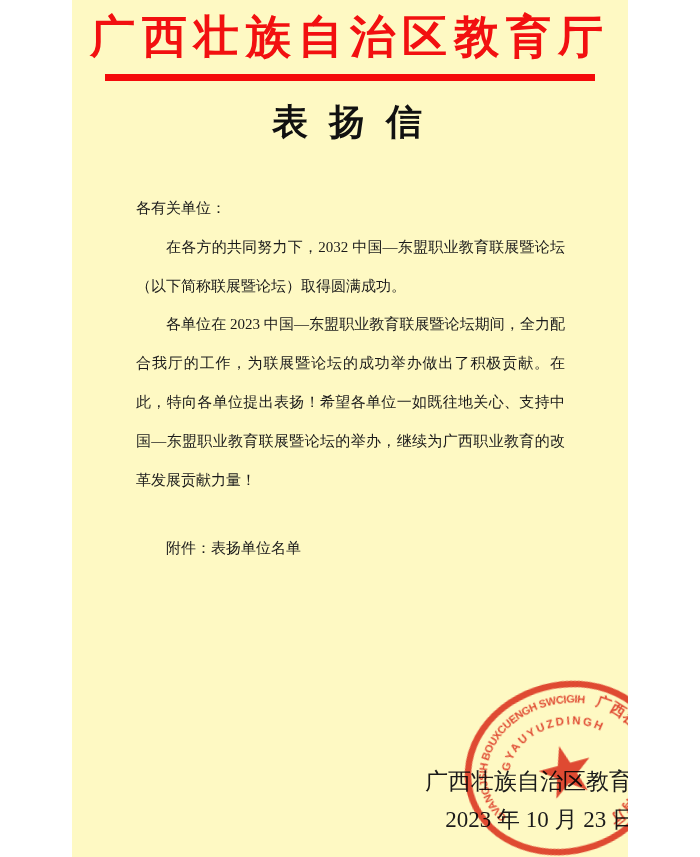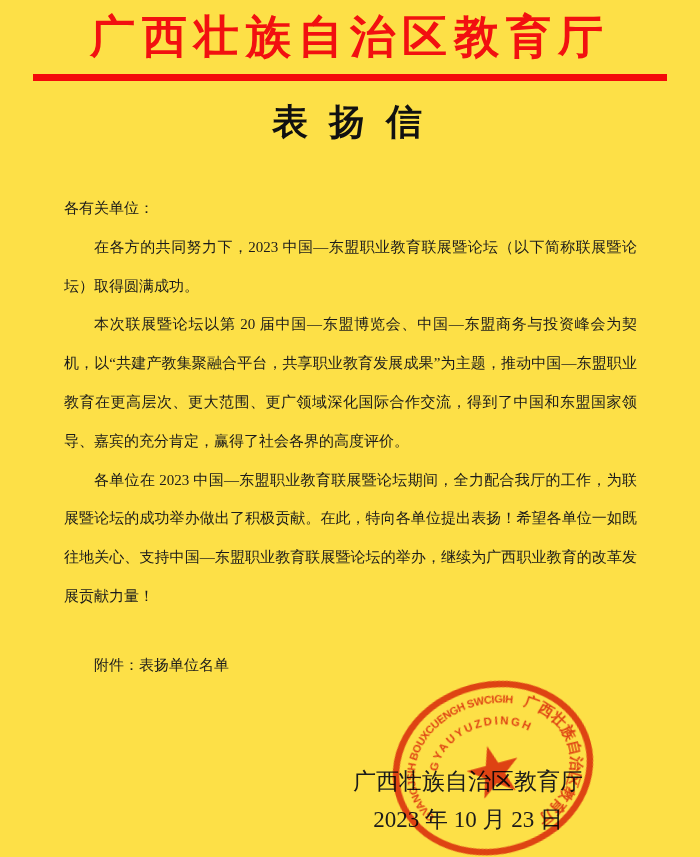--- a/index.html
+++ b/index.html
@@ -1,22 +1,22 @@
 <!DOCTYPE html>
 <html><head>
 <meta charset="utf-8">
 <style>
   * { margin: 0; padding: 0; box-sizing: border-box; }
   html, body { background: #ffffff; }
   .page {
     position: relative;
-    width: 700px;
+    width: 556px;
     height: 857px;
     margin: 0 auto;
-    background: #fde047;
+    background: #fef9c3;
     overflow: hidden;
     font-family: "Liberation Serif", "DejaVu Serif", serif;
     color: #1b1b1b;
   }
   .agency-header {
     margin-top: 7px;
     text-align: center;
     font-size: 45px;
     font-weight: bold;
     letter-spacing: 7px;
@@ -94,22 +94,21 @@
 <div class="page">
 
   <div class="agency-header">广西壮族自治区教育厅</div>
 
   <div class="red-rule"></div>
 
   <div class="letter-title">表 扬 信</div>
 
   <div class="letter-body">
     <p class="salutation">各有关单位：</p>
-    <p class="para">在各方的共同努力下，2023 中国—东盟职业教育联展暨论坛（以下简称联展暨论坛）取得圆满成功。</p>
-    <p class="para">本次联展暨论坛以第 20 届中国—东盟博览会、中国—东盟商务与投资峰会为契机，以“共建产教集聚融合平台，共享职业教育发展成果”为主题，推动中国—东盟职业教育在更高层次、更大范围、更广领域深化国际合作交流，得到了中国和东盟国家领导、嘉宾的充分肯定，赢得了社会各界的高度评价。</p>
+    <p class="para">在各方的共同努力下，2032 中国—东盟职业教育联展暨论坛（以下简称联展暨论坛）取得圆满成功。</p>
     <p class="para">各单位在 2023 中国—东盟职业教育联展暨论坛期间，全力配合我厅的工作，为联展暨论坛的成功举办做出了积极贡献。在此，特向各单位提出表扬！希望各单位一如既往地关心、支持中国—东盟职业教育联展暨论坛的举办，继续为广西职业教育的改革发展贡献力量！</p>
     <p class="attachment">附件：表扬单位名单</p>
   </div>
 
   <div class="signoff">
     <div>广西壮族自治区教育厅</div>
     <div>2023 年 10 月 23 日</div>
   </div>
 
   <div class="seal-wrap">

